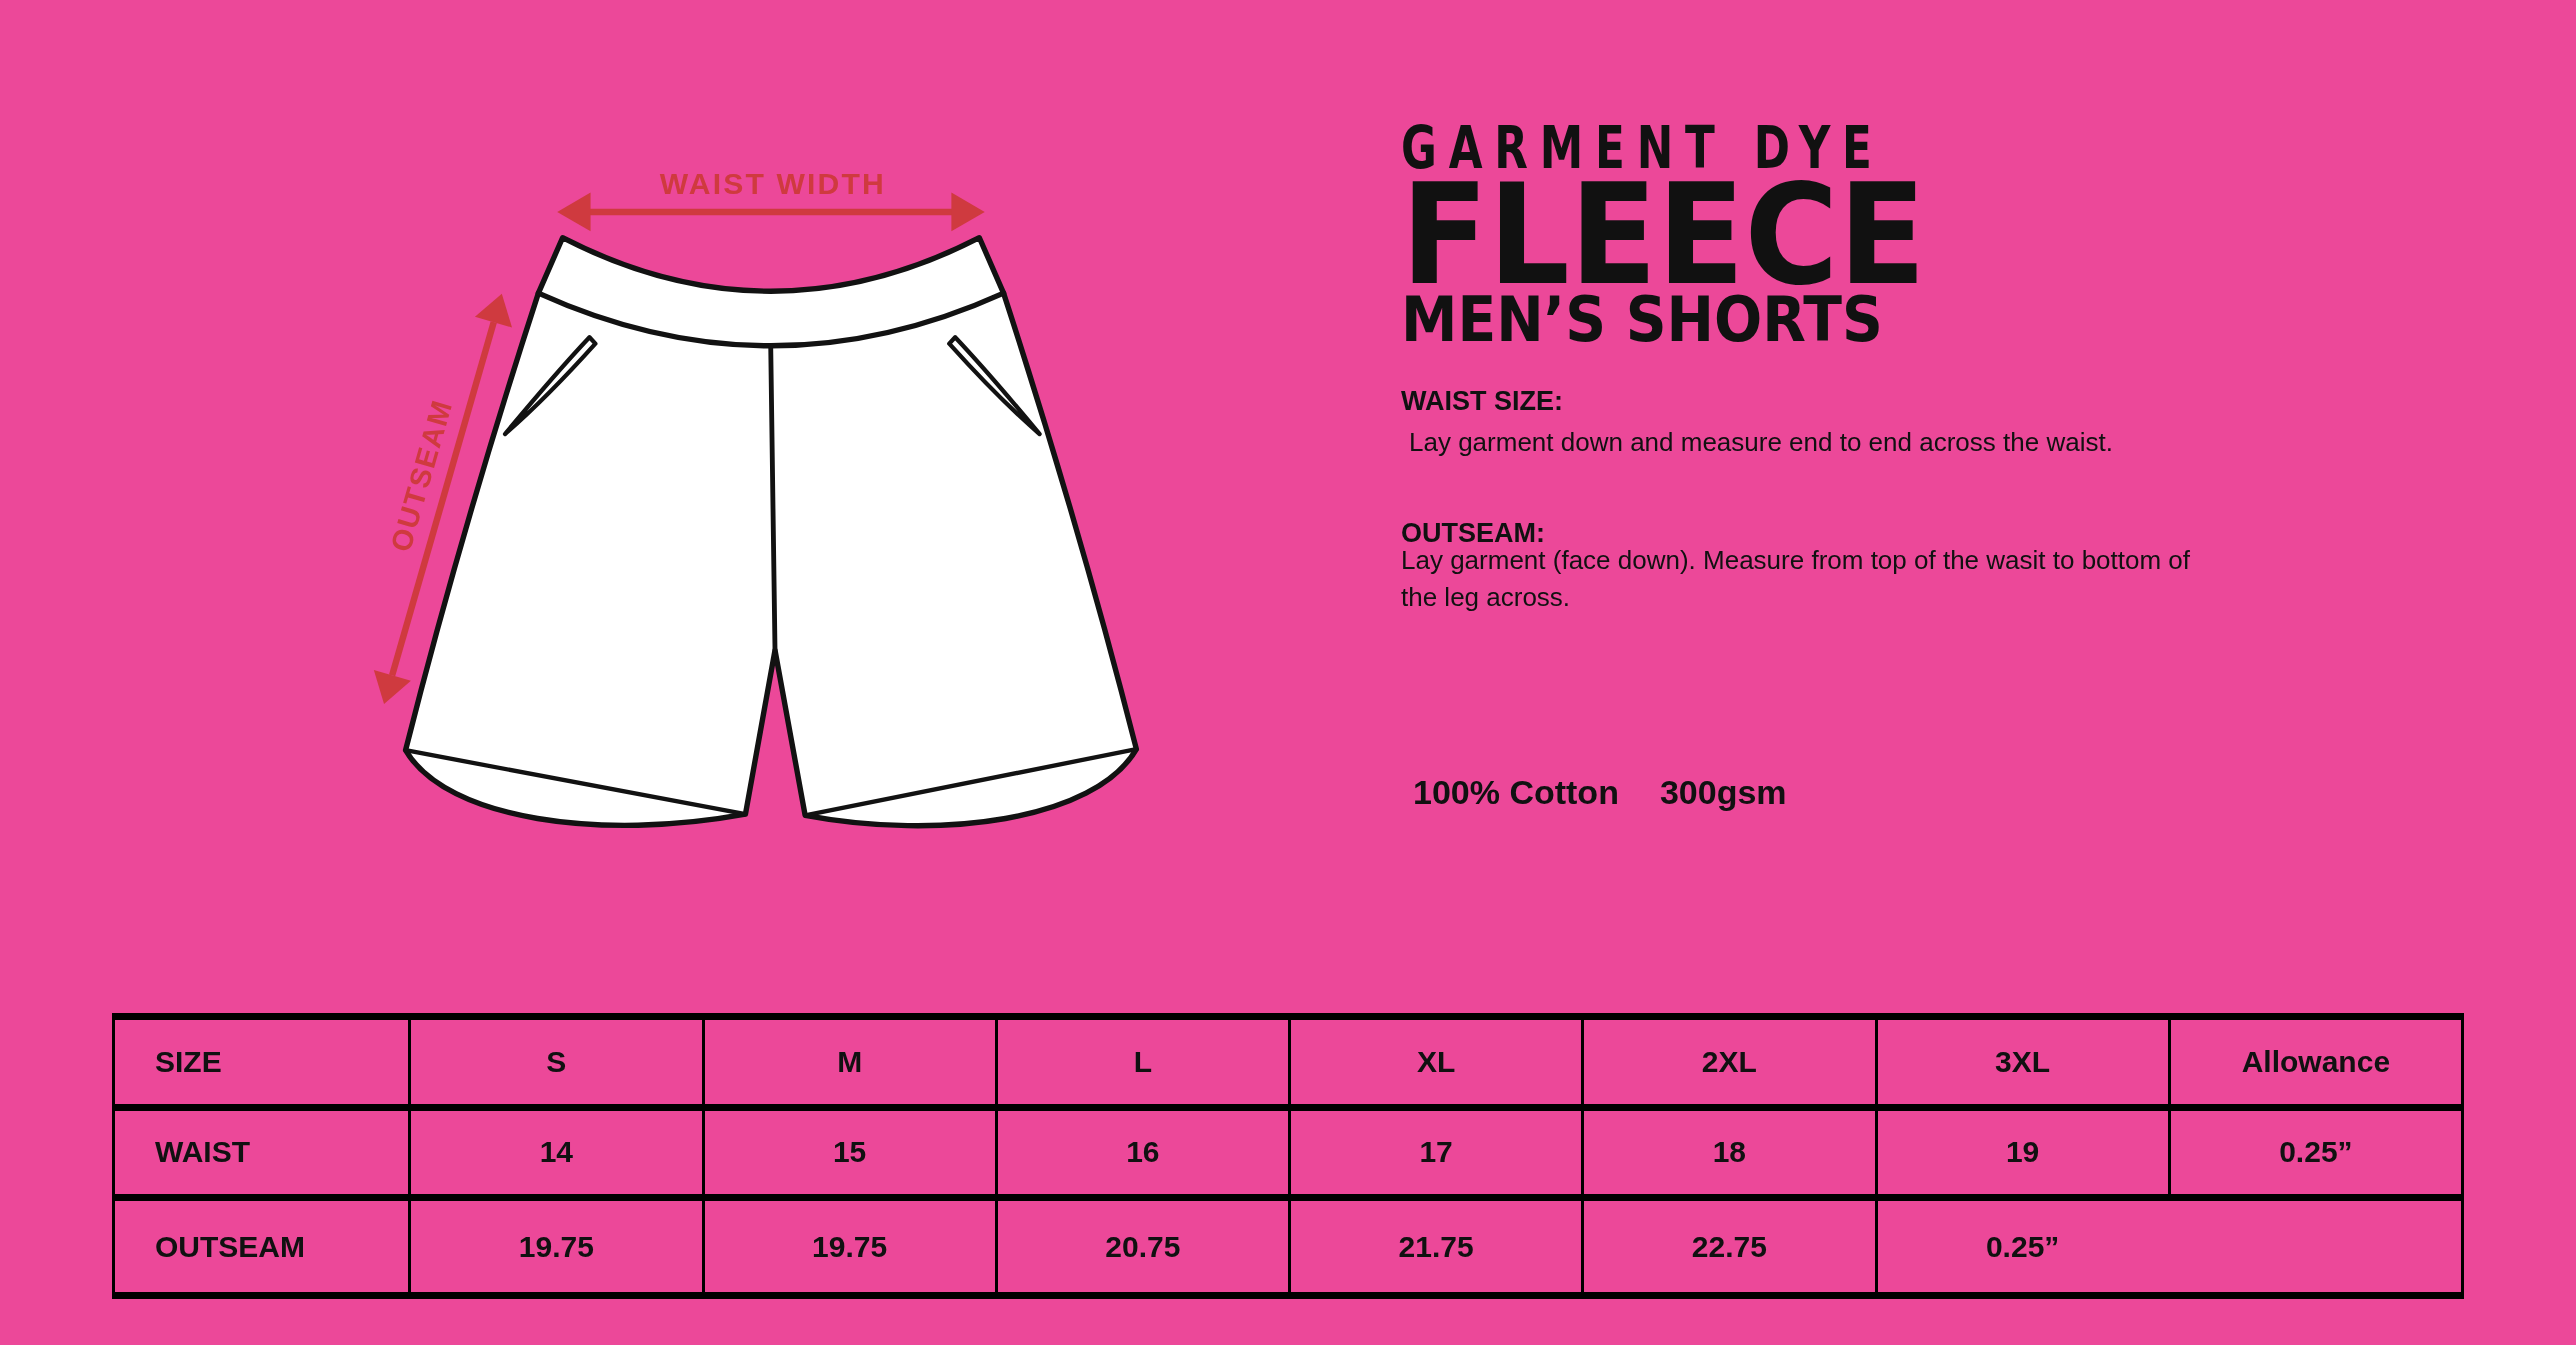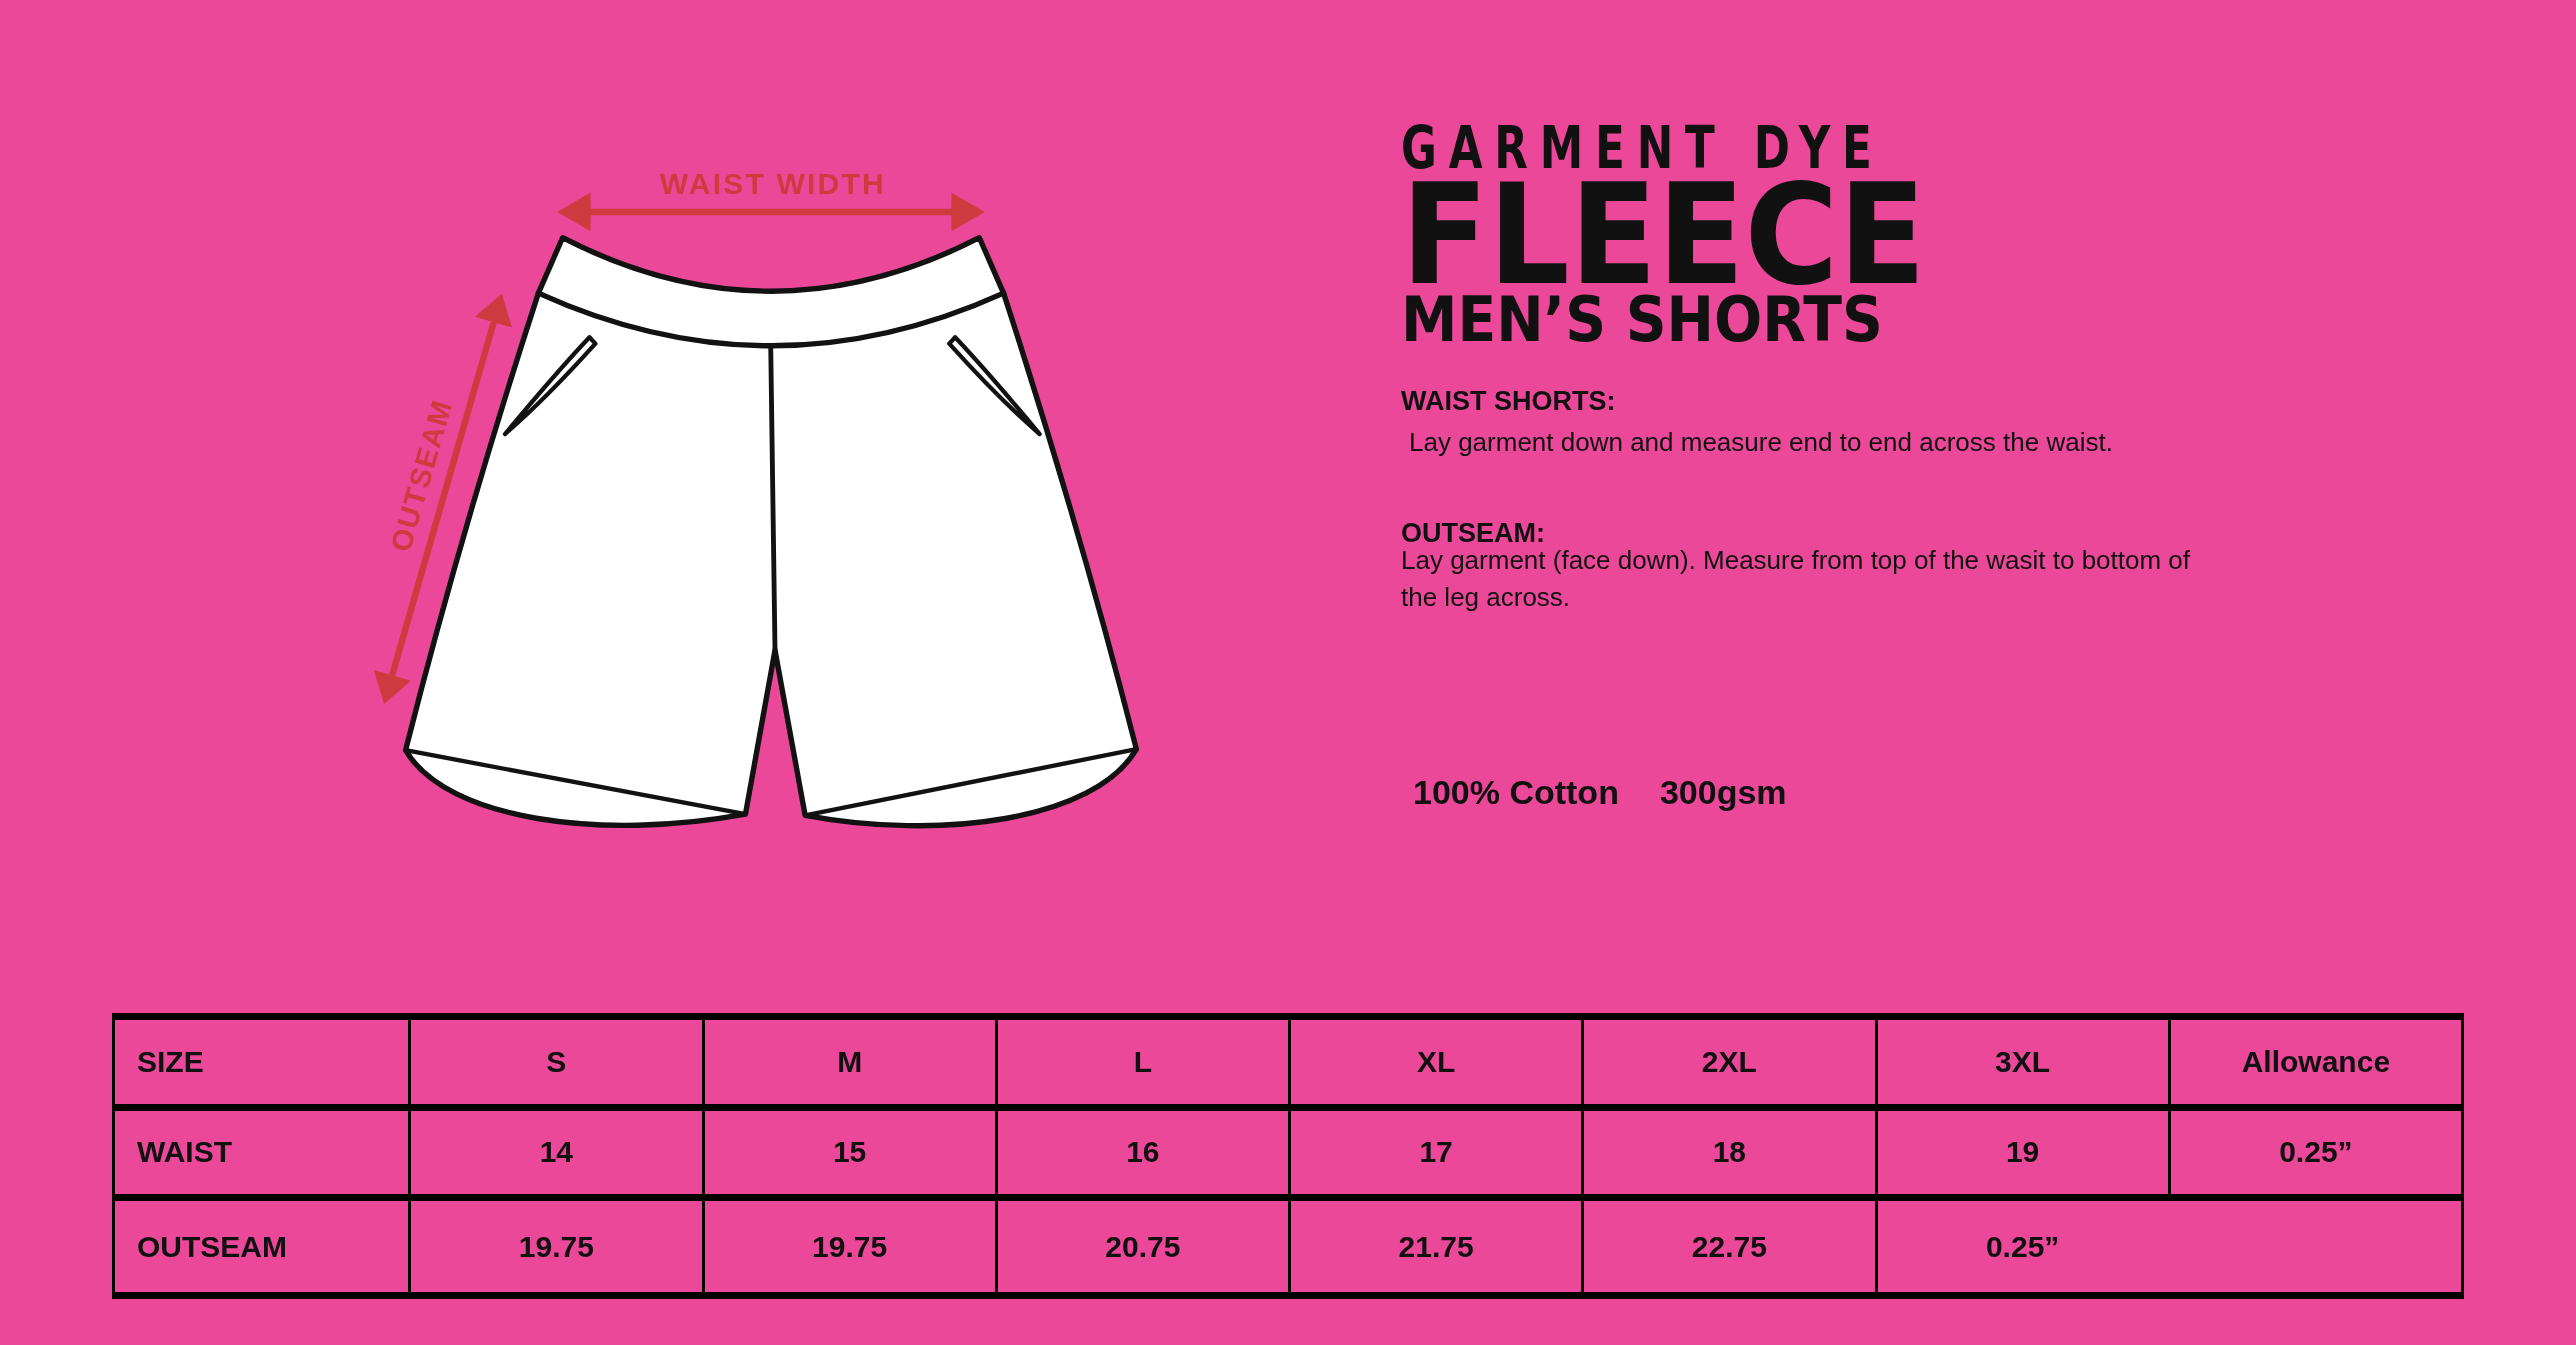--- a/index.html
+++ b/index.html
@@ -63,21 +63,21 @@
     border-left:3.8px solid #000;border-right:3.8px solid #000;
     display:grid;grid-template-rows:1fr 1fr 1fr;
   }
   .t-row{display:grid;grid-template-columns:repeat(8,1fr);border-bottom:7px solid #000;min-height:0;}
   .t-row:last-child{border-bottom:none;}
   .t-cell{
     border-left:3.8px solid #000;
     display:flex;align-items:center;justify-content:center;
     font-size:30px;font-weight:bold;min-width:0;min-height:0;
   }
-  .t-cell:first-child{border-left:none;justify-content:flex-start;padding-left:22px;}
+  .t-cell:first-child{border-left:none;justify-content:flex-start;padding-left:40px;}
   .red-label{
     font-family:"Liberation Sans", sans-serif;
     font-weight:bold;
   }
 </style>
 </head>
 <body>
 
 <div class="canvas">
 
@@ -117,21 +117,21 @@
     </g>
 
     <text class="red-label" x="836" y="110" text-anchor="middle" font-size="56" letter-spacing="4" fill="#cf3a3f">WAIST WIDTH</text>
     <text class="red-label" x="182" y="652" text-anchor="middle" transform="rotate(-74 182 633)" font-size="54" letter-spacing="3" fill="#cf3a3f">OUTSEAM</text>
   </svg>
 
   <div class="title-line1">GARMENT DYE</div>
   <div class="title-line2">FLEECE</div>
   <div class="title-line3">MEN’S SHORTS</div>
 
-  <div class="instr-heading h-waist">WAIST SHORTS:</div>
+  <div class="instr-heading h-waist">WAIST SIZE:</div>
   <div class="instr-body b-waist">Lay garment down and measure end to end across the waist.</div>
 
   <div class="instr-heading h-outseam">OUTSEAM:</div>
   <div class="instr-body b-outseam">
     <div>Lay garment (face down). Measure from top of the wasit to bottom of</div>
     <div>the leg across.</div>
   </div>
 
   <div class="materials">
     <span>100% Cotton</span>

